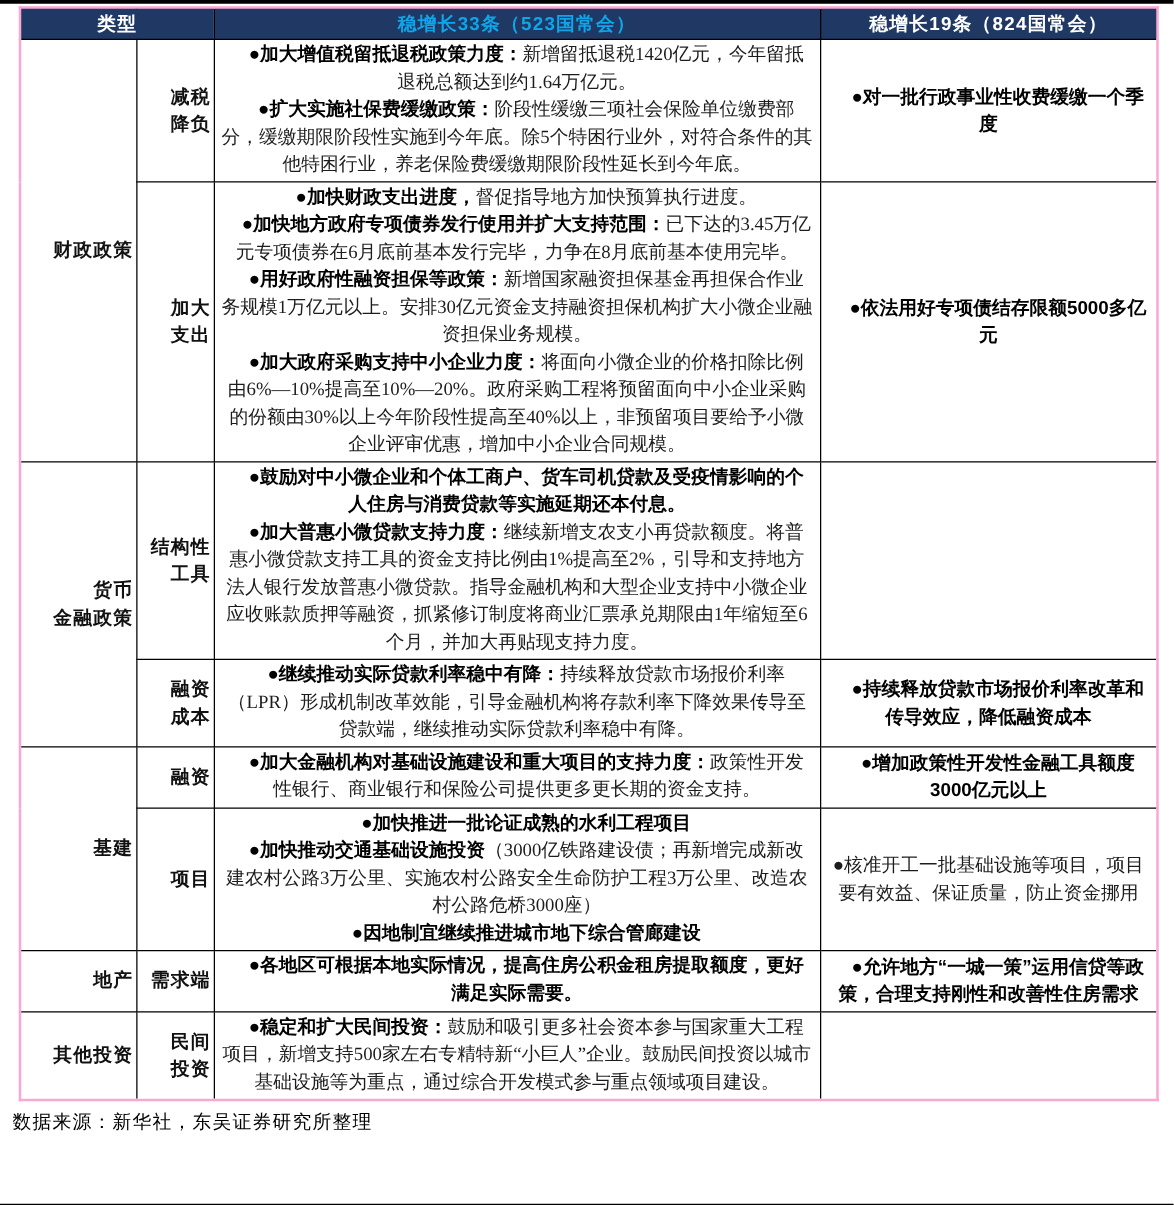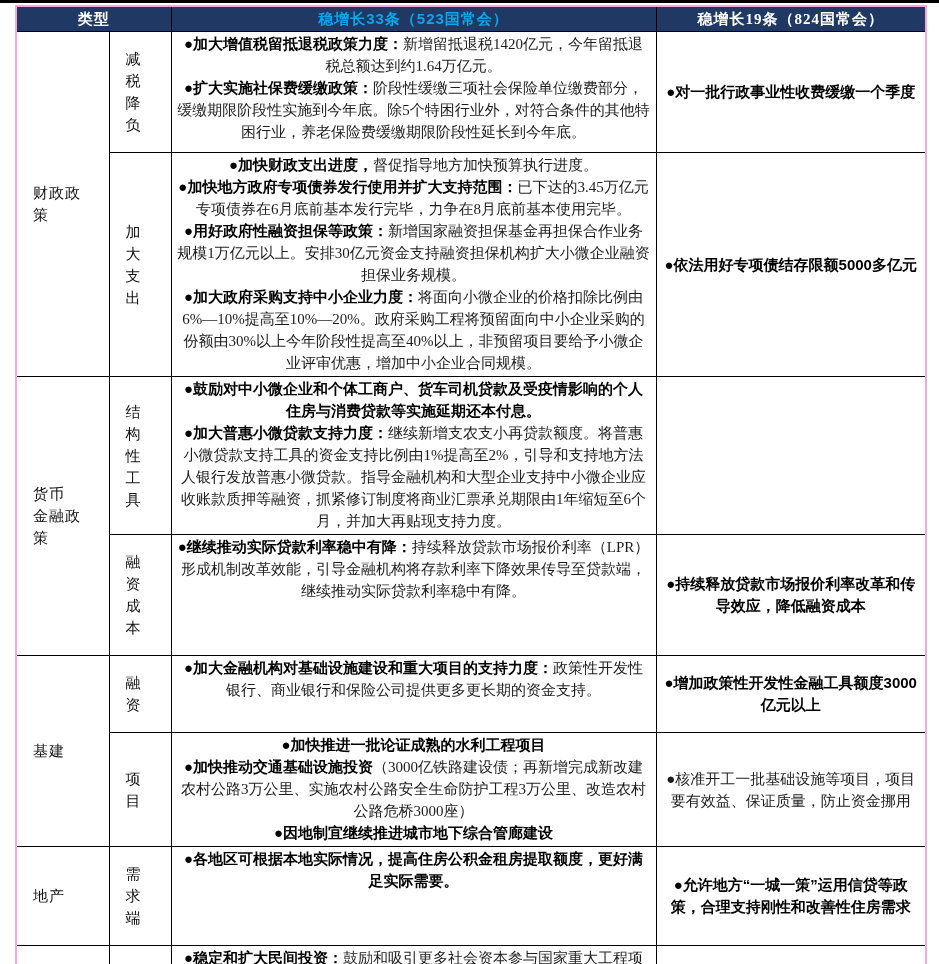--- a/index.html
+++ b/index.html
@@ -7,25 +7,25 @@
   .page{width:939px;min-height:964px;box-sizing:border-box;display:flex;flex-direction:column;}
   .fig-title{color:#17365d;font-weight:700;font-size:17px;padding:7px 6px 5px 6px;letter-spacing:0.5px;font-family:"Liberation Sans",sans-serif;}
   .top-rule{height:3px;background:#000;width:939px;margin-bottom:2px;}
   table.policy{border-collapse:collapse;margin:0 14px 0 15px;table-layout:fixed;width:910px;border:2px solid #f9a8d4;}
   table.policy col.c1{width:93px;}
   table.policy col.c2{width:62px;}
   table.policy col.c3{width:485px;}
   table.policy col.c4{width:270px;}
   table.policy th{background:#1f3864;color:#fff;font-weight:700;font-size:15px;padding:2px 4px;border:1px solid #000;height:20px;letter-spacing:1px;}
   table.policy td{border:1px solid #000;font-size:15px;line-height:22px;color:#111;}
-  td.cat-cell,td.sub-cell{font-weight:400;text-align:left;vertical-align:middle;white-space:pre-line;padding:16px;color:#000;letter-spacing:1px;}
+  td.cat-cell,td.sub-cell{font-weight:700;text-align:right;vertical-align:middle;white-space:pre-line;padding:2px;color:#000;letter-spacing:1px;}
   td.main-cell{vertical-align:top;padding:1px 5px 2px 5px;text-align:justify;}
   td.right-cell{vertical-align:middle;padding:2px 6px;}
   .item{margin:0;text-align:center;}
-  .seg-b{font-weight:700;font-family:"Liberation Sans",sans-serif;color:#000;}
+  .seg-b{font-weight:700;font-family:"Liberation Sans",sans-serif;color:#000;margin-left:15px;}
   .seg-r{font-weight:400;font-family:"Liberation Serif",serif;color:#1c1c1c;}
   .footer{font-family:"Liberation Serif",serif;font-size:15px;color:#000;padding:7px 6px 6px 10px;letter-spacing:1px;}
   .bottom-rule{height:1px;background:#000;width:939px;margin-top:auto;}
   .spacer{flex:1;}
 </style>
 </head>
 <body>
 
 <div class="page">
 
@@ -35,21 +35,21 @@
     <colgroup>
         <col class="c1">
         <col class="c2">
         <col class="c3">
         <col class="c4">
       </colgroup>
     <thead>
       <tr>
         <th colspan="2" style="background: rgb(31, 56, 100); color: rgb(255, 255, 255);">类型</th>
         <th style="background: rgb(31, 56, 100); color: #0ea5e9;">稳增长33条（523国常会）</th>
-        <th style="background: rgb(31, 56, 100); color: rgb(255, 255, 255); font-family: Liberation Serif, serif;">稳增长19条（824国常会）</th>
+        <th style="background: rgb(31, 56, 100); color: rgb(255, 255, 255);">稳增长19条（824国常会）</th>
       </tr>
     </thead>
     <tbody>
         <tr>
           <td class="cat-cell" rowspan="2">财政政策</td>
           <td class="sub-cell">减税
 降负</td>
           <td class="main-cell">
             <div class="item"><span class="seg-b">●加大增值税留抵退税政策力度：</span><span class="seg-r">新增留抵退税1420亿元，今年留抵退税总额达到约1.64万亿元。</span></div>
             <div class="item"><span class="seg-b">●扩大实施社保费缓缴政策：</span><span class="seg-r">阶段性缓缴三项社会保险单位缴费部分，缓缴期限阶段性实施到今年底。除5个特困行业外，对符合条件的其他特困行业，养老保险费缓缴期限阶段性延长到今年底。</span></div>

